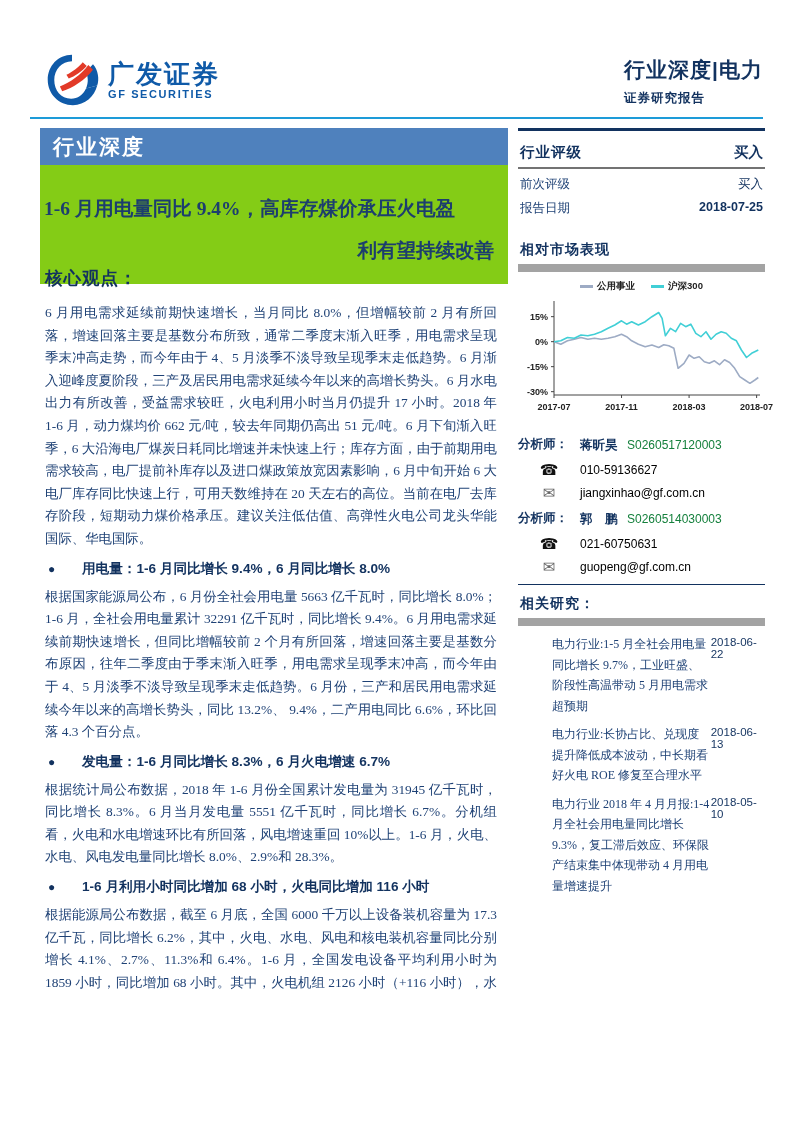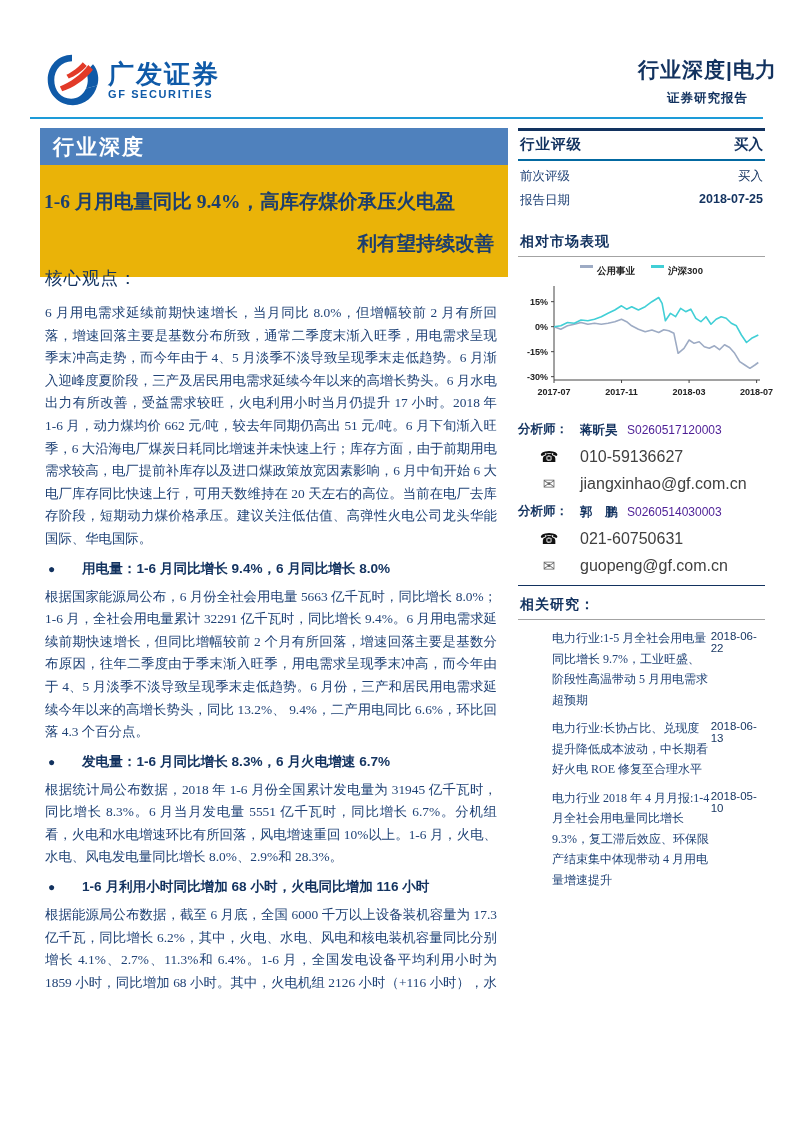--- a/index.html
+++ b/index.html
@@ -3,68 +3,68 @@
 <meta charset="utf-8">
 <style>
   * { margin:0; padding:0; box-sizing:border-box; }
   html,body { width:793px; background:#ffffff; font-family:"Liberation Sans", sans-serif; }
   .page { position:relative; width:793px; height:992px; background:#fff; overflow:hidden; }
 
   
   .header-logo { position:absolute; left:44px; top:52px; display:flex; align-items:center; gap:8px; }
   .logo-text-cn { color:#0f5aa8; font-size:26px; font-weight:bold; letter-spacing:2px; line-height:28px; }
   .logo-text-en { color:#0f5aa8; font-size:11px; font-weight:bold; letter-spacing:1.6px; }
-  .header-right { position:absolute; right:16px; top:56px; text-align:center; }
+  .header-right { position:absolute; right:30px; top:56px; text-align:left; }
   .report-type { color:#12325f; font-size:21px; font-weight:bold; letter-spacing:1px; }
   .report-subtype { color:#12325f; font-size:12.5px; font-weight:bold; margin-top:6px; letter-spacing:1px; }
   .rule-blue { position:absolute; left:30px; width:733px; height:2px; background:#1d9bd8; }
   .rule-top { top:117px; }
 
   
   .title-block { position:absolute; left:40px; top:128px; width:468px; }
   .industry-bar { height:37px; background:#4f81bd; color:#ffffff; font-size:21px; font-weight:bold; line-height:37px; padding-left:13px; letter-spacing:2px; }
-  .subtitle-banner { background:#eab308; padding:16px 10px 12px 4px; }
+  .subtitle-banner { background:#84cc16; padding:23px 10px 12px 4px; }
   .subtitle-line { color:#1c3e6e; font-size:19.5px; font-weight:bold; line-height:42px; font-family:"Liberation Serif", serif; }
   .subtitle-line2 { text-align:right; padding-right:4px; }
 
   
   .main-col { position:absolute; left:45px; top:266px; width:452px; }
-  .core-heading { color:#12325f; font-size:17.5px; font-weight:normal; margin-bottom:12px; letter-spacing:1px; }
+  .core-heading { color:#12325f; font-size:17.5px; font-weight:bold; margin-bottom:12px; letter-spacing:1px; }
   .para { color:#1e4175; font-size:13.4px; line-height:22.6px; text-align:justify; margin-bottom:6px; font-family:"Liberation Serif", serif; }
   .para.indent { padding-left:37px; }
   .bullet-row { display:flex; align-items:flex-start; margin:7px 0 6px 0; }
   .bullet-dot { color:#12325f; font-size:12px; line-height:22px; width:37px; padding-left:3px; flex:none; }
   .bullet-text { color:#12325f; font-size:13.6px; font-weight:bold; line-height:22px; }
 
   
   .sidebar { position:absolute; left:518px; top:128px; width:247px; }
   .rating-table { border-top:3px solid #12325f; }
-  .rating-head { display:flex; justify-content:space-between; align-items:center; padding:4px 2px 5px 2px; border-bottom:2px solid #0369a1; }
+  .rating-head { display:flex; justify-content:space-between; align-items:center; padding:12px 2px 5px 2px; border-bottom:2px solid #737373; }
   .rating-head .lbl { color:#12325f; font-size:14.5px; font-weight:bold; letter-spacing:1px; }
   .rating-head .val { color:#12325f; font-size:14.5px; font-weight:bold; }
   .rating-row { display:flex; justify-content:space-between; padding:7px 2px 0 2px; }
   .rating-row .lbl { color:#1e4175; font-size:12.5px; font-family:"Liberation Serif", serif; }
   .rating-row .val { color:#12325f; font-size:12.5px; font-family:"Liberation Serif", serif; }
   .rating-row .val.date { font-weight:bold; font-family:"Liberation Sans", sans-serif; }
 
-  .section-heading { color:#12325f; font-size:14px; font-weight:bold; letter-spacing:1px; padding:0 2px 5px 2px; border-bottom:1px solid #a3a3a3; }
+  .section-heading { color:#12325f; font-size:14px; font-weight:bold; letter-spacing:1px; padding:0 2px 5px 2px; border-bottom:8px solid #a3a3a3; }
   .chart-section { margin-top:24px; }
   .legend { display:flex; justify-content:center; gap:16px; margin-top:8px; }
-  .legend-item { display:flex; gap:4px; }
+  .legend-item { display:flex; align-items:center; gap:4px; }
   .legend-swatch { width:13px; height:3px; }
   .legend-label { font-size:9.5px; color:#222; font-weight:bold; }
   .chart-svg { display:block; margin-top:2px; overflow:visible; }
 
   .analysts { margin-top:16px; }
   .an-row { display:flex; align-items:center; margin-bottom:9px; }
   .an-label { width:62px; flex:none; text-align:left; color:#12325f; font-size:12.5px; font-weight:bold; }
   .an-icon-cell { width:62px; flex:none; text-align:center; font-size:15px; color:#111; line-height:14px; }
   .an-name { color:#12325f; font-size:12.5px; font-weight:bold; margin-right:5px; }
-  .an-code { color:#4c1d95; font-size:12px; }
-  .an-val { color:#404040; font-size:16px;text-align:center; }
+  .an-code { color:#15803d; font-size:12px; }
+  .an-val { color:#000000; font-size:12px;text-align:center; }
   .envelope { color:#666; }
 
   .sidebar-divider { border-top:1.5px solid #12325f; margin-top:10px; }
   .related { margin-top:10px; }
   .rel-item { display:flex; justify-content:space-between; margin-top:8px;margin-left:34px; }
   .rel-title { width:172px; color:#1e4175; font-size:12px; line-height:20.5px; font-family:"Liberation Serif", serif; }
   .rel-date { color:#12325f; font-size:11.5px; font-weight:normal; padding-top:2px; }
 
   
   .rule-bottom { top:1047px; }

